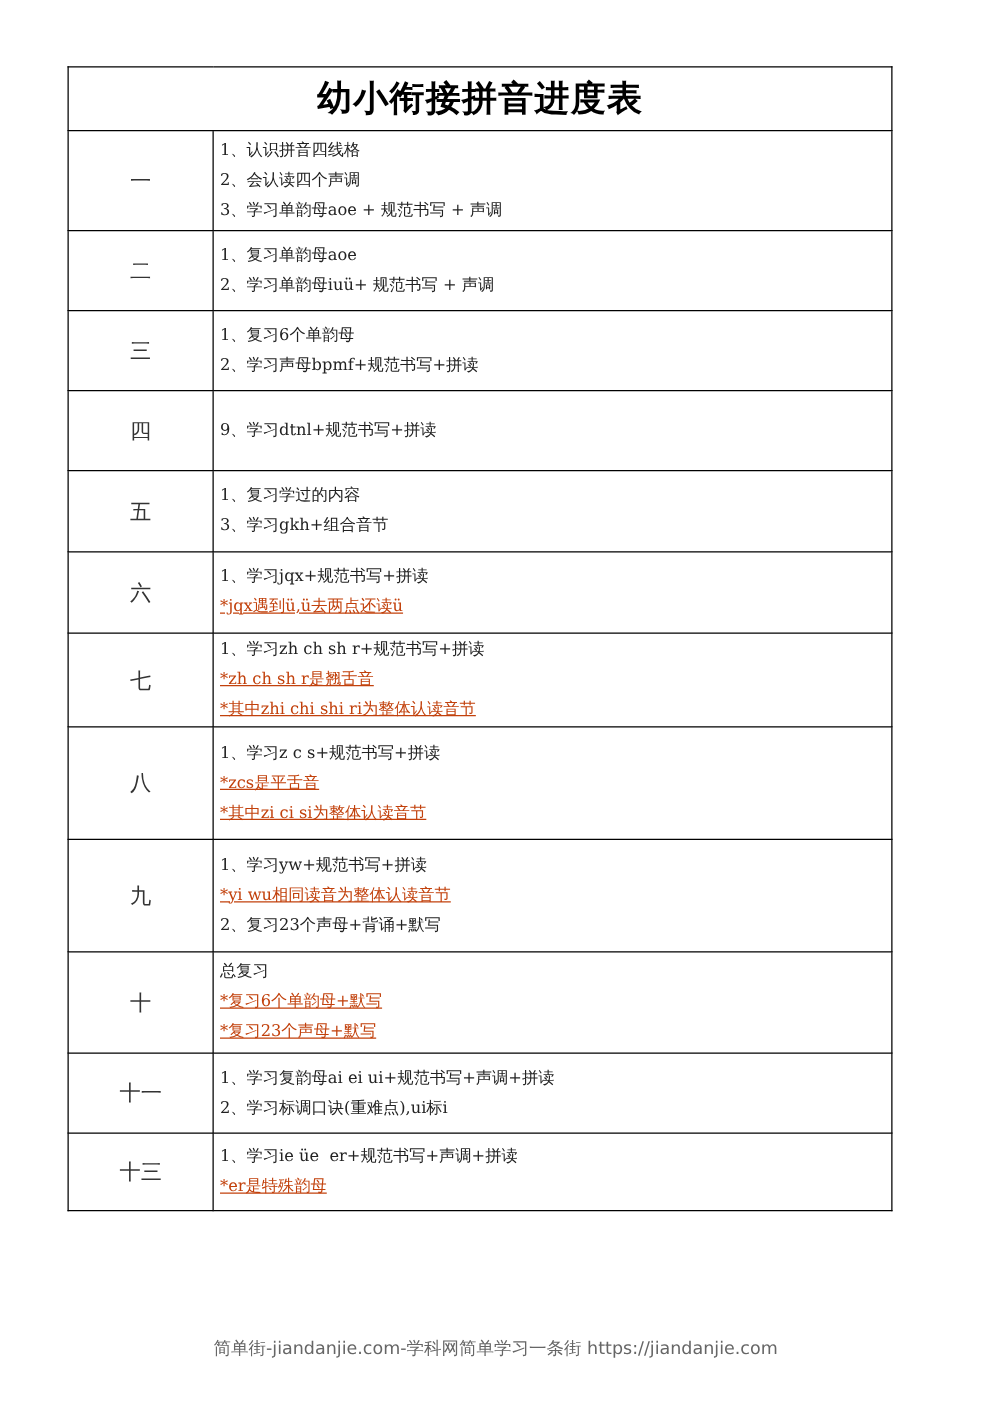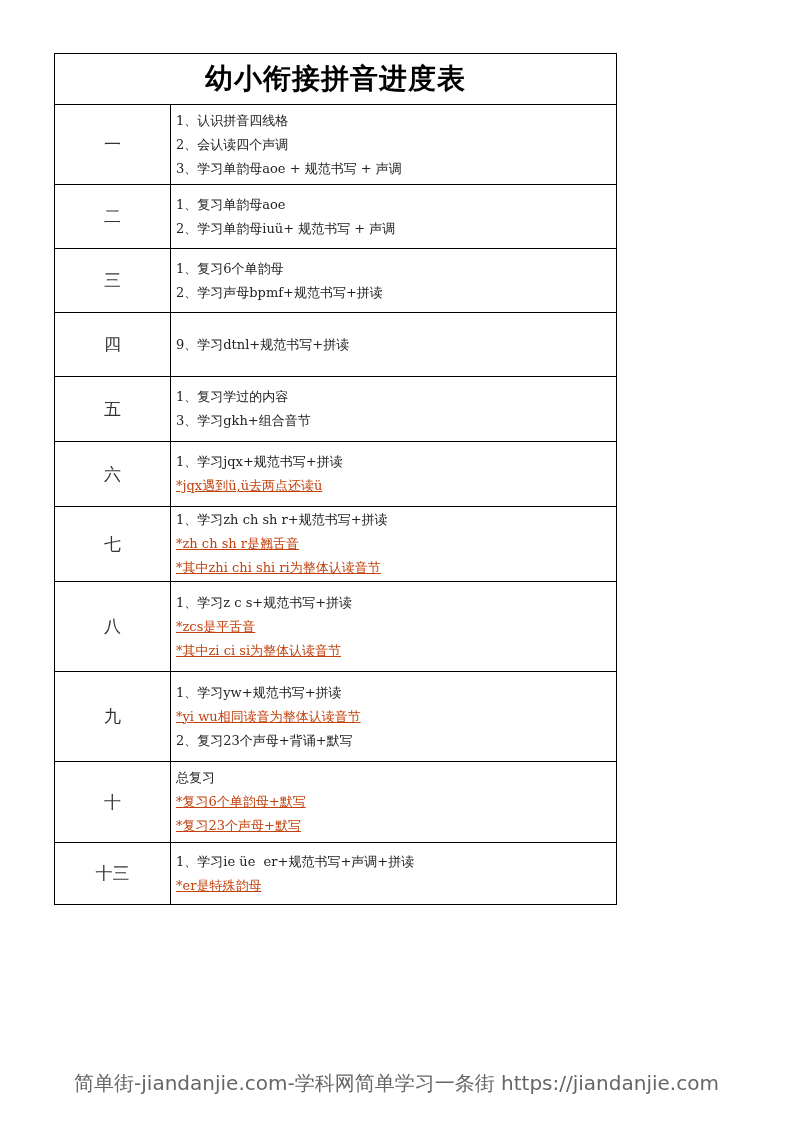--- a/index.html
+++ b/index.html
@@ -1,24 +1,24 @@
 <!DOCTYPE html>
 <html><head>
 <meta charset="utf-8">
 <style>
   html, body { margin:0; padding:0; background:#ffffff; }
   body { width:793px; height:1122px; position:relative; overflow:hidden; font-family:"DejaVu Serif","Liberation Serif",serif; color:#222; }
-  .sheet { position:absolute; left:54px; top:53px; width:563px; border-collapse:collapse; }
+  .sheet { position:absolute; left:54px; top:53px; width:660px; border-collapse:collapse; }
   .sheet td { border:1px solid #000; padding:0; vertical-align:middle; }
   .title-cell { height:50px; text-align:center; font-size:28px; font-weight:bold; font-family:"DejaVu Sans","Liberation Sans",sans-serif; color:#000; letter-spacing:1px; }
   .week-cell { width:115px; text-align:center; font-size:17px; color:#333; }
   .content-cell { padding-left:5px !important; font-size:13px; line-height:24px; }
   .line { display:block; white-space:pre; }
   .line.note { color:#c2410c;text-decoration:underline; }
-  .footer { position:absolute; left:0; width:793px; top:1070px; text-align:center; font-family:"DejaVu Sans","Liberation Sans",sans-serif; font-size:20px; color:#666; }
+  .footer { position:absolute; left:0; width:793px; top:1070px; text-align:center; font-family:"DejaVu Sans","Liberation Sans",sans-serif; font-size:14px; color:#666; }
 </style>
 </head>
 <body>
 
 <table class="sheet">
   <tbody id="tbody">
     <tr>
       <td colspan="2" class="title-cell">幼小衔接拼音进度表</td>
     </tr>
   <tr style="height: 80px;">
@@ -88,20 +88,27 @@
         </td>
       </tr>
       <tr style="height: 81px;">
         <td class="week-cell">十</td>
         <td class="content-cell">
           <span class="line">总复习</span>
           <span class="line note">*复习6个单韵母+默写</span>
           <span class="line note">*复习23个声母+默写</span>
         </td>
       </tr>
+      <tr style="height: 64px;">
+        <td class="week-cell">十一</td>
+        <td class="content-cell">
+          <span class="line">1、学习复韵母ai ei ui+规范书写+声调+拼读</span>
+          <span class="line">2、学习标调口诀(重难点),ui标i</span>
+        </td>
+      </tr>
       <tr style="height: 62px; margin-left: 48px;">
         <td class="week-cell">十三</td>
         <td class="content-cell">
           <span class="line">1、学习ie üe  er+规范书写+声调+拼读</span>
           <span class="line note">*er是特殊韵母</span>
         </td>
       </tr>
     </tbody>
 </table>
 

